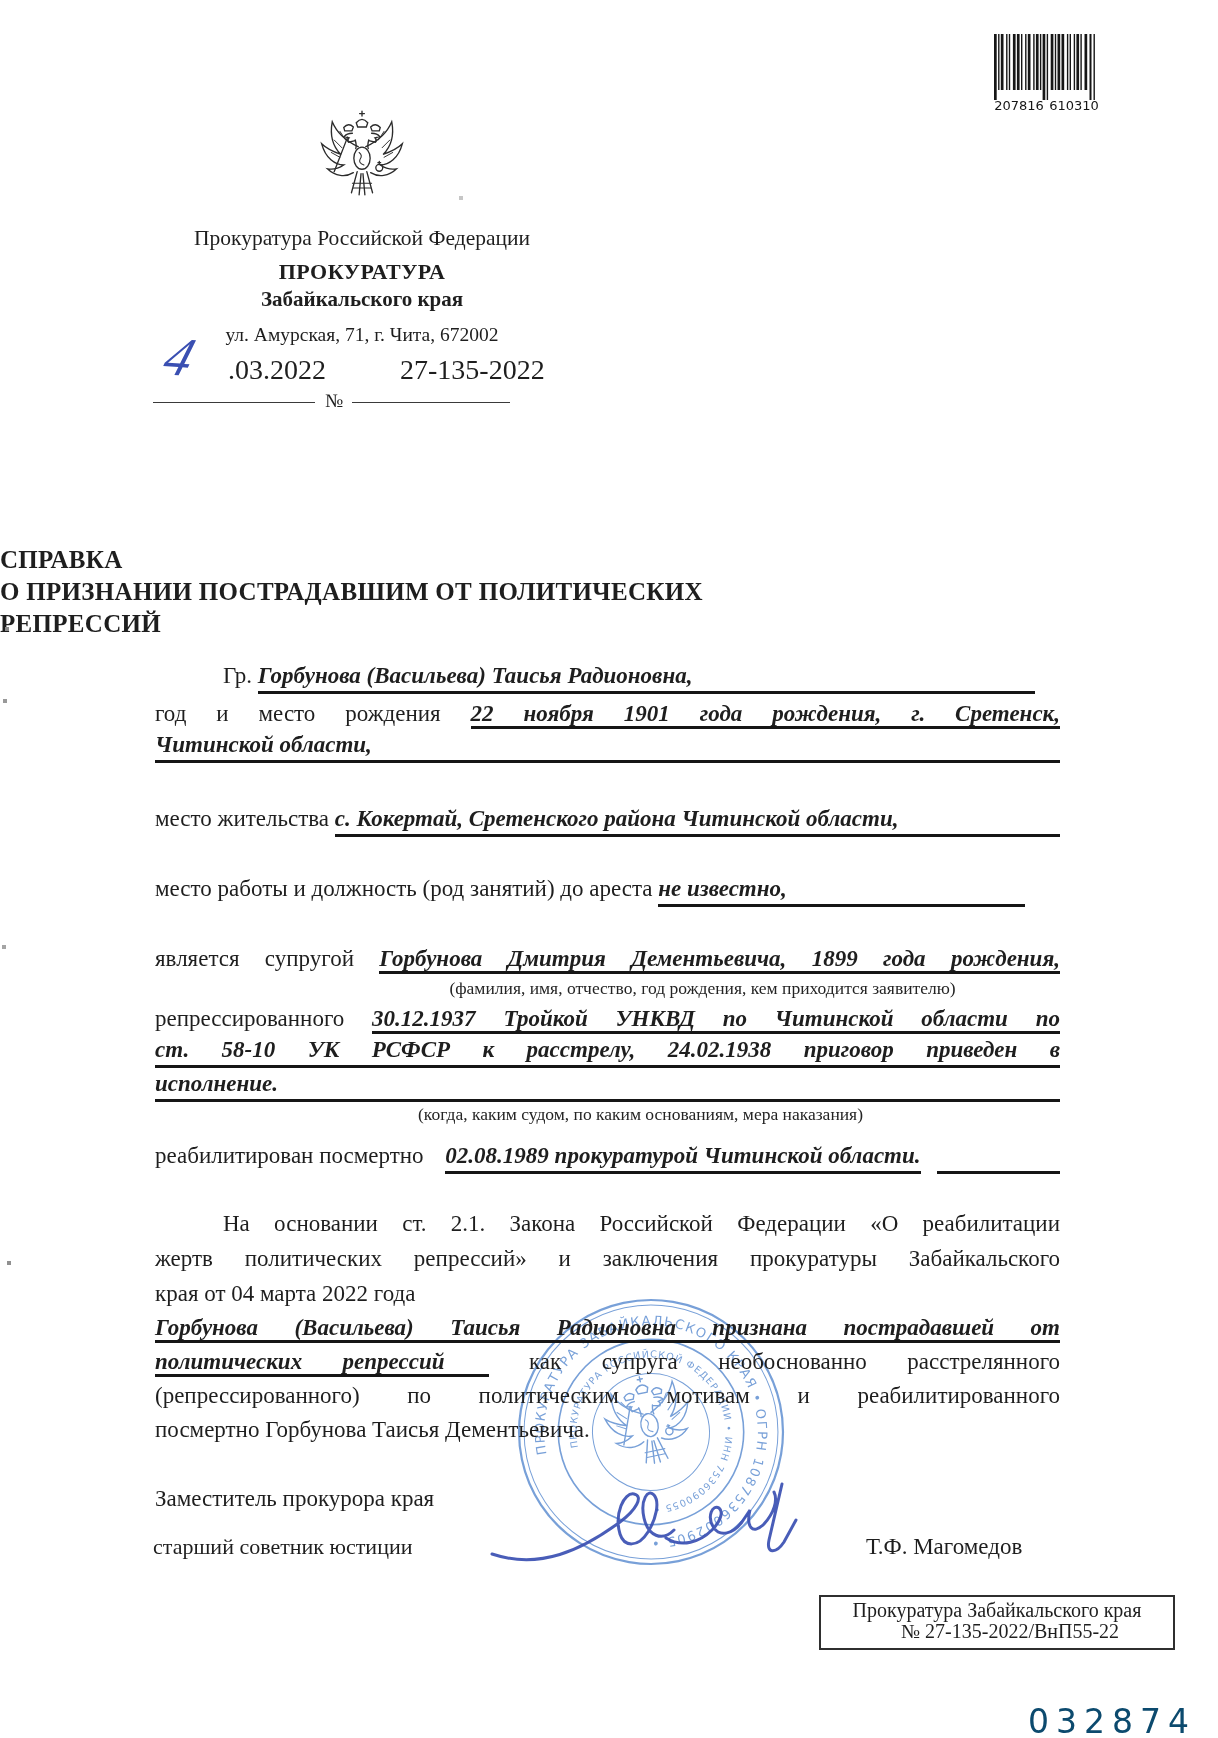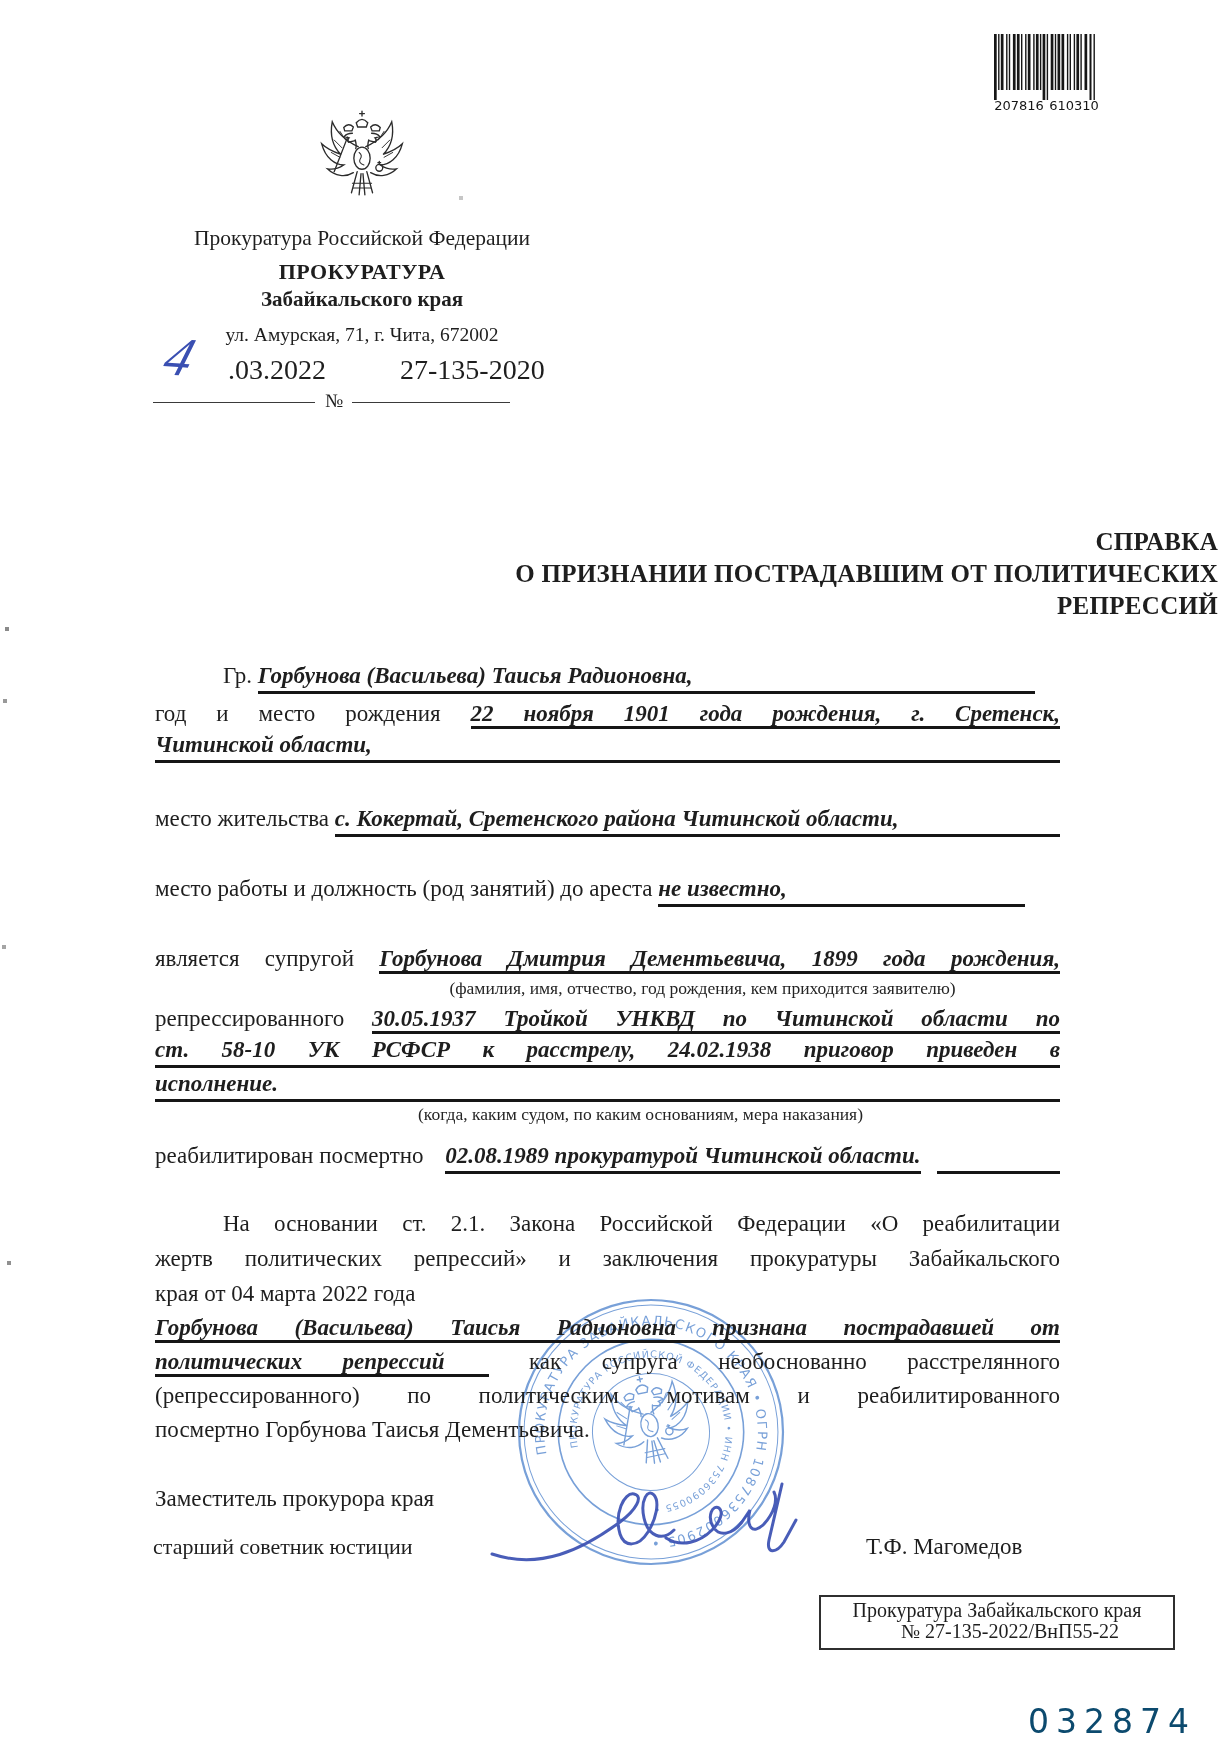--- a/index.html
+++ b/index.html
@@ -22,21 +22,21 @@
   .num-val{position:absolute;left:222px;}
   .u{position:absolute;height:0;border-bottom:1.6px solid #3a3a3a;z-index:1;}
   .u-date{left:153px;top:402px;width:162px;}
   .u-num{left:352px;top:402px;width:158px;}
   .no-sign{position:absolute;left:325px;top:390px;font-size:19px;}
   .hand4{position:absolute;left:166px;top:330px;font-size:54px;line-height:54px;color:#3a4fb2;
          font-style:italic;font-family:"Liberation Serif",serif;
          transform:skewX(-14deg) rotate(4deg);z-index:3;}
 
   
-  .title{position:absolute;left:0;top:526px;width:1218px;text-align:right;
+  .title{position:absolute;left:0;top:544px;width:1218px;text-align:left;
          font-weight:bold;font-size:25px;line-height:32px;letter-spacing:.3px;}
 
   
   .content{position:absolute;left:155px;top:660px;width:905px;font-size:23px;line-height:31px;z-index:1;}
   .line{display:flex;}
   .lbl{white-space:pre;}
   .fill{font-weight:bold;font-style:italic;border-bottom:3px solid #161616;white-space:pre;}
   .ext{flex:1;border-bottom:3px solid #161616;}
   .indent{width:68px;}
   .l-name .ext{margin-right:25px;}
@@ -153,21 +153,21 @@
   <div class="header">
     <svg class="eagle" viewBox="0 0 100 116">
       <use href="#eagleSym"></use>
     </svg>
     <div class="org-fed">Прокуратура Российской Федерации</div>
     <div class="org-name">ПРОКУРАТУРА</div>
     <div class="org-region">Забайкальского края</div>
     <div class="address">ул. Амурская, 71, г. Чита, 672002</div>
     <div class="date-row">
       <span class="date-val">.03.2022</span>
-      <span class="num-val">27-135-2020</span>
+      <span class="num-val">27-135-2022</span>
     </div>
   </div>
   <div class="u u-date"></div>
   <div class="u u-num"></div>
   <span class="no-sign">№</span>
   <span class="hand4">4</span>
 
   <div class="title">
     <div>СПРАВКА</div>
     <div>О ПРИЗНАНИИ ПОСТРАДАВШИМ ОТ ПОЛИТИЧЕСКИХ</div>
@@ -205,21 +205,21 @@
     </div>
 
     <div class="just l-rel">
       <span class="lbl">является супругой</span>
       <span class="fill">Горбунова Дмитрия Дементьевича, 1899 года рождения,</span>
     </div>
     <div class="cap cap2">(фамилия, имя, отчество, год рождения, кем приходится заявителю)</div>
 
     <div class="just l-rep1">
       <span class="lbl">репрессированного</span>
-      <span class="fill">30.05.1937 Тройкой УНКВД по Читинской области по</span>
+      <span class="fill">30.12.1937 Тройкой УНКВД по Читинской области по</span>
     </div>
     <div class="fill-block">ст. 58-10 УК РСФСР к расстрелу, 24.02.1938 приговор приведен в</div>
     <div class="line l-rep3">
       <span class="fill">исполнение.</span>
       <span class="ext"></span>
     </div>
     <div class="cap cap3">(когда, каким судом, по каким основаниям, мера наказания)</div>
 
     <div class="line l-rehab">
       <span class="lbl">реабилитирован посмертно </span>

